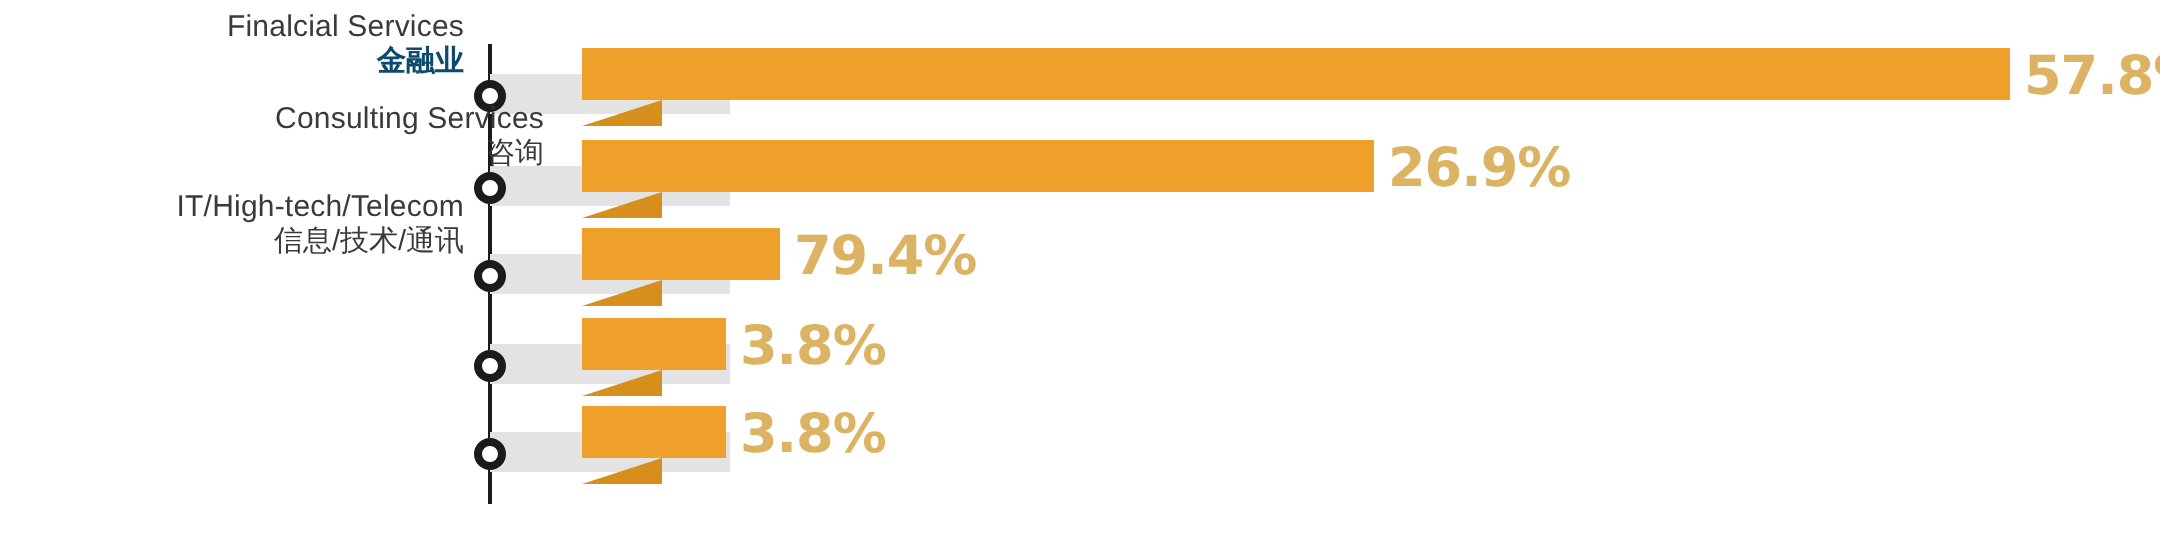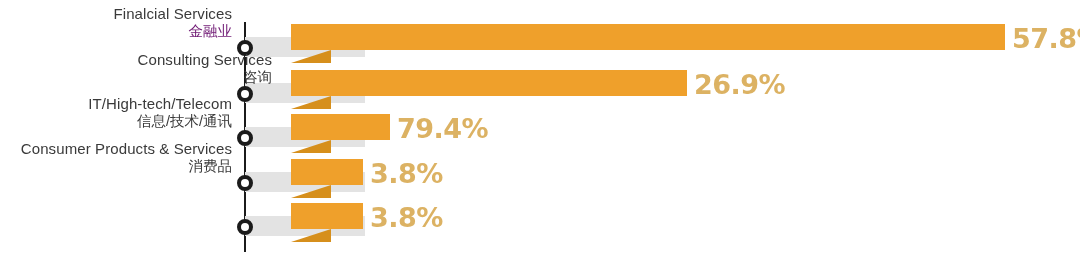--- a/index.html
+++ b/index.html
@@ -124,21 +124,21 @@
 
 <div id="chart-root" style="background: rgb(255, 255, 255);">
 
   <div class="axis-line" style="background: rgb(27, 27, 27);"></div>
 
   <div id="rows-container">
   <div class="row" style="top: 24px;">
     <div class="track" style="width: 120px; background: rgb(227, 227, 227);"></div>
     <div class="labels" style="top: -18px;">
       <span class="label-en" style="color: rgb(58, 58, 58);">Finalcial Services</span>
-      <span class="label-zh" style="color: #701a75;">金融业</span>
+      <span class="label-zh" style="color: #0c4a6e; font-weight: bold;">金融业</span>
     </div>
     <div class="marker" style="border-color: rgb(27, 27, 27);"></div>
     <div class="bar-wrap" style="left: 291px; width: 714px;">
       <div class="bar-body" style="width: 714px; background: rgb(239, 160, 43);"></div>
       <div class="bar-tail" style="width: 40px; background: rgb(214, 143, 28);"></div>
     </div>
     <span class="value" style="left: 1012px; color: rgb(220, 178, 99);">57.8%</span>
   </div>
 
   <div class="row" style="top: 70px;">
@@ -164,24 +164,20 @@
     <div class="marker" style="border-color: rgb(27, 27, 27);"></div>
     <div class="bar-wrap" style="left: 291px; width: 99px;">
       <div class="bar-body" style="width: 99px; background: rgb(239, 160, 43);"></div>
       <div class="bar-tail" style="width: 40px; background: rgb(214, 143, 28);"></div>
     </div>
     <span class="value" style="left: 397px; color: rgb(220, 178, 99);">79.4%</span>
   </div>
 
   <div class="row" style="top: 159px;">
     <div class="track" style="width: 120px; background: rgb(227, 227, 227);"></div>
-    <div class="labels" style="top: -18px;">
-      <span class="label-en" style="color: rgb(58, 58, 58);">Consumer Products &amp; Services</span>
-      <span class="label-zh" style="color: rgb(58, 58, 58);">消费品</span>
-    </div>
     <div class="marker" style="border-color: rgb(27, 27, 27);"></div>
     <div class="bar-wrap" style="left: 291px; width: 72px;">
       <div class="bar-body" style="width: 72px; background: rgb(239, 160, 43);"></div>
       <div class="bar-tail" style="width: 40px; background: rgb(214, 143, 28);"></div>
     </div>
     <span class="value" style="left: 370px; color: rgb(220, 178, 99);">3.8%</span>
   </div>
 
   <div class="row" style="top: 203px;">
     <div class="track" style="width: 120px; background: rgb(227, 227, 227);"></div>

